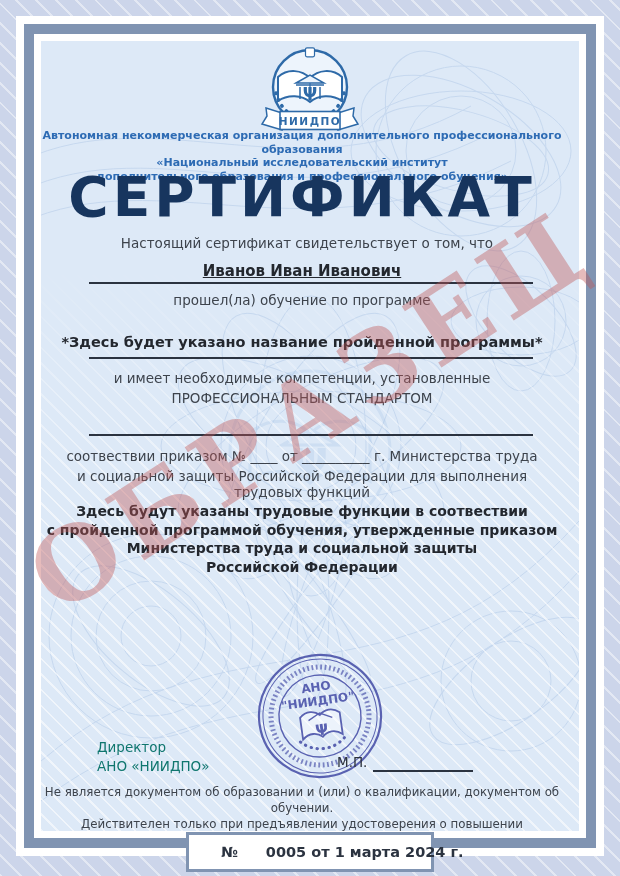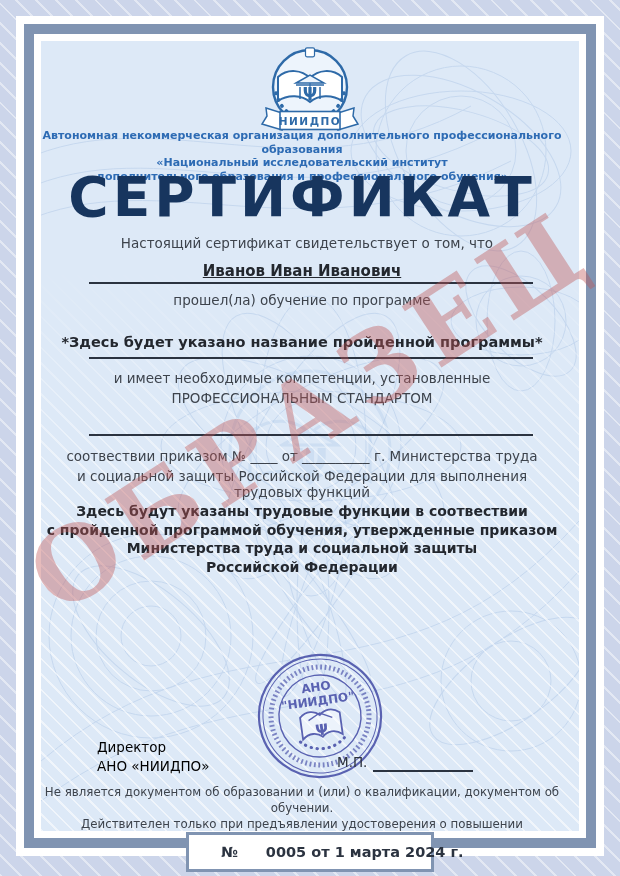--- a/index.html
+++ b/index.html
@@ -42,21 +42,21 @@
   .recipient{top:221px;font-size:15px;font-weight:700;color:#23272e;text-decoration:underline;}
   .rule{position:absolute;left:48px;right:46px;height:2px;background:#2b3340;z-index:10;}
   .completed{top:251px;font-size:13.5px;color:#3d434c;}
   .program{top:293px;font-size:14.5px;font-weight:700;color:#23272e;}
   .comp1{top:329px;font-size:13.5px;color:#3d434c;}
   .comp2{top:349px;font-size:13.5px;color:#3d434c;}
   .order1{top:407px;font-size:13.5px;color:#3d434c;}
   .order2{top:427px;font-size:13.5px;color:#3d434c;}
   .functions{top:461px;font-size:14px;font-weight:700;line-height:18.5px;color:#23272e;}
   .stamp{position:absolute;left:214px;top:610px;z-index:9;opacity:.9;}
-  .director{position:absolute;left:56px;top:697px;font-size:13.5px;line-height:19px;color:#000000;z-index:10;text-align:left;}
+  .director{position:absolute;left:56px;top:697px;font-size:13.5px;line-height:19px;color:#0f766e;z-index:10;text-align:left;}
   .mp{position:absolute;left:296px;top:713px;font-size:13.5px;color:#2c313a;z-index:10;}
   .sig-line{position:absolute;left:332px;top:729px;width:100px;height:2px;background:#2b3340;z-index:10;}
   .disclaimer{top:743px;font-size:11.8px;line-height:16px;color:#3d434c;text-align:center;}
   .watermark{
     position:absolute;left:-30px;right:-30px;top:352px;
     transform:rotate(-33deg);
     font-family:"DejaVu Serif","Liberation Serif",serif;
     font-weight:700;font-size:100px;letter-spacing:10px;
     color:rgba(193,84,84,0.40);
     text-align:center;z-index:30;pointer-events:none;white-space:nowrap;

